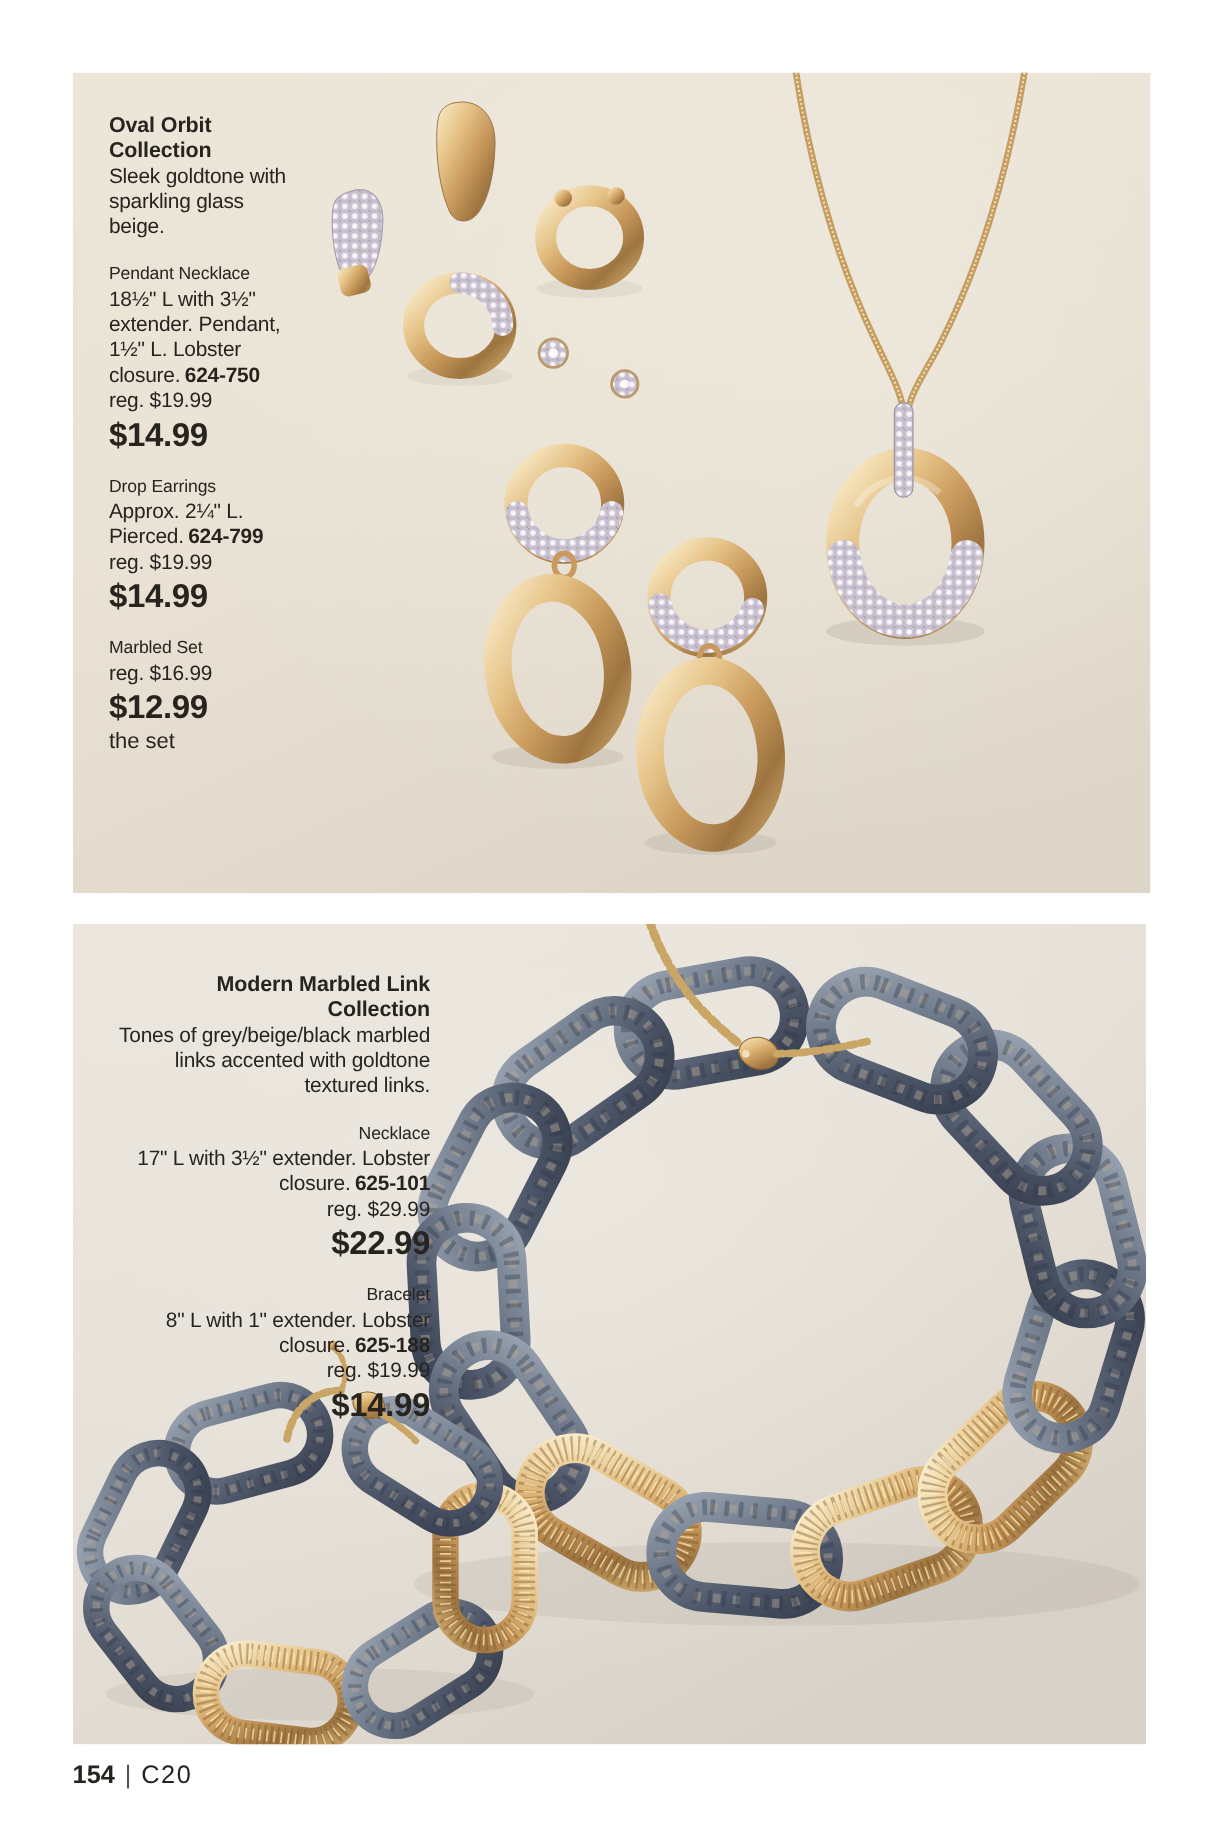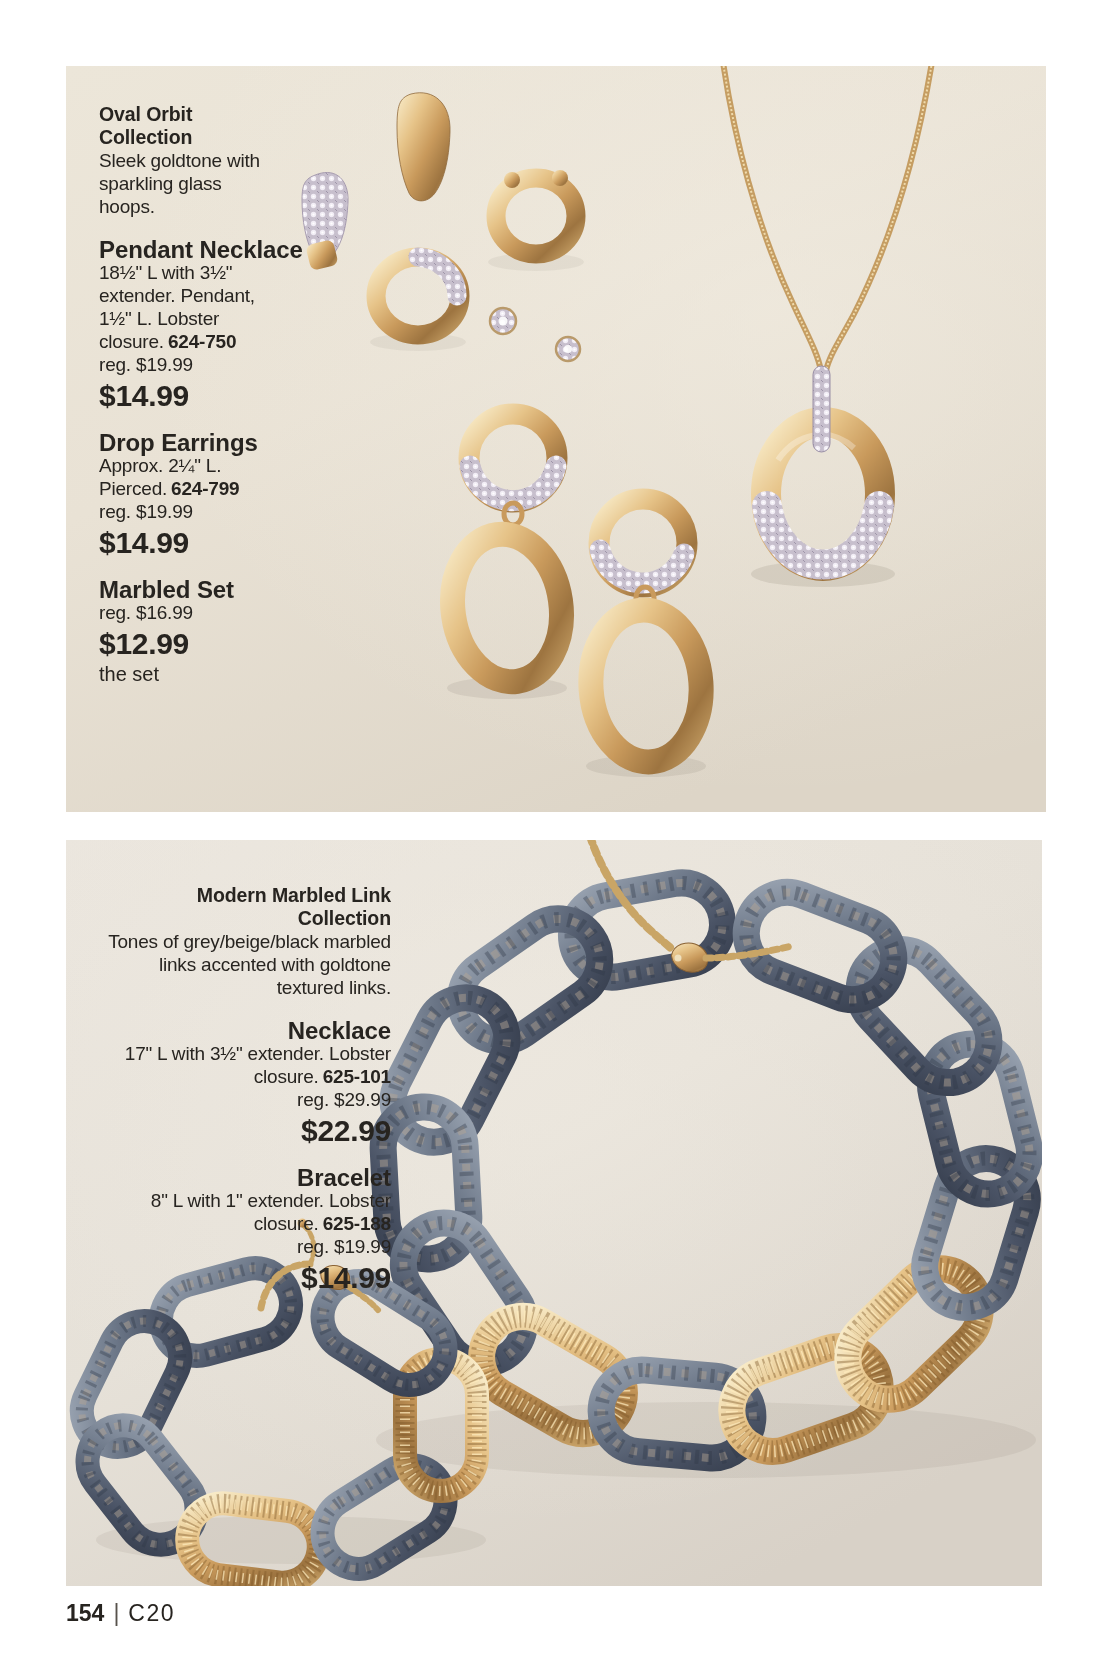--- a/index.html
+++ b/index.html
@@ -8,21 +8,21 @@
   .photo-block{position:absolute;overflow:hidden;}
   .photo-block svg{position:absolute;left:0;top:0;display:block;}
   #block-1{left:66px;top:66px;width:980px;height:746px;}
   #block-2{left:66px;top:840px;width:976px;height:746px;}
   .text-col{position:relative;z-index:2;}
   #block-1 .text-col{position:absolute;left:33px;top:37px;width:168px;}
   #block-2 .text-col{position:absolute;left:33px;top:44px;width:292px;text-align:right;}
   .collection-title{margin:0;font-size:19.5px;line-height:23px;font-weight:700;letter-spacing:-0.1px;}
   .collection-desc{margin:0;font-size:19px;line-height:23px;letter-spacing:-0.2px;}
   .product{margin-top:20px;}
-  .product-name{margin:0;font-size:24px;line-height:23px;font-weight:700;white-space:nowrap;letter-spacing:-0.1px;}
+  .product-name{margin:0;font-size:16px;line-height:23px;font-weight:400;white-space:nowrap;letter-spacing:-0.1px;}
   .product-details{margin:0;font-size:19px;line-height:23px;letter-spacing:-0.2px;}
   .product-details .sku{font-weight:700;margin-left:4px;}
   .product-reg{margin:0;font-size:19px;line-height:23px;letter-spacing:-0.2px;}
   .product-price{margin:5px 0 0 0;font-size:30px;line-height:30px;font-weight:700;letter-spacing:-0.3px;}
   .price-note{margin:3px 0 0 0;font-size:20px;line-height:24px;font-weight:400;}
   .page-footer{position:absolute;left:66px;top:1600px;font-size:23px;line-height:27px;}
   .page-footer .pg{font-weight:700;}
   .page-footer .sep{font-weight:400;color:#57524c;margin:0 9px;}
   .page-footer .code{font-weight:400;letter-spacing:1.5px;}
 </style>
@@ -101,21 +101,21 @@
         <path d="M866,-4 C852,80 828,170 788,248 C774,274 763,290 760,305" fill="none" stroke="#f0dcae" stroke-width="2" stroke-dasharray="2 2"></path>
         <ellipse cx="757" cy="428" rx="57" ry="72" fill="none" stroke="url(#gold1)" stroke-width="30"></ellipse>
         <path d="M701,440 A57,72 0 0 0 813,440" fill="none" stroke="url(#pave1)" stroke-width="30" stroke-linecap="round"></path>
         <path d="M712,394 A57,72 0 0 1 788,382" fill="none" stroke="#ffffff" stroke-width="6" opacity="0.3"></path>
         <rect x="747" y="300" width="17" height="86" rx="8.5" fill="url(#pave1)" stroke="#9a8fa6" stroke-width="1"></rect>
       </g>
     </svg>
 
     <div class="text-col">
       <h2 class="collection-title">Oval Orbit Collection</h2>
-      <p class="collection-desc">Sleek goldtone with sparkling glass hoops.</p>
+      <p class="collection-desc">Sleek goldtone with sparkling glass beige.</p>
 
       <div class="product">
         <h3 class="product-name">Pendant Necklace</h3>
         <p class="product-details"><span>18½" L with 3½" extender. Pendant, 1½" L. Lobster closure.</span><b class="sku">624-750</b></p>
         <p class="product-reg">reg. $19.99</p>
         <p class="product-price">$14.99</p>
       </div>
 
       <div class="product">
         <h3 class="product-name">Drop Earrings</h3>

